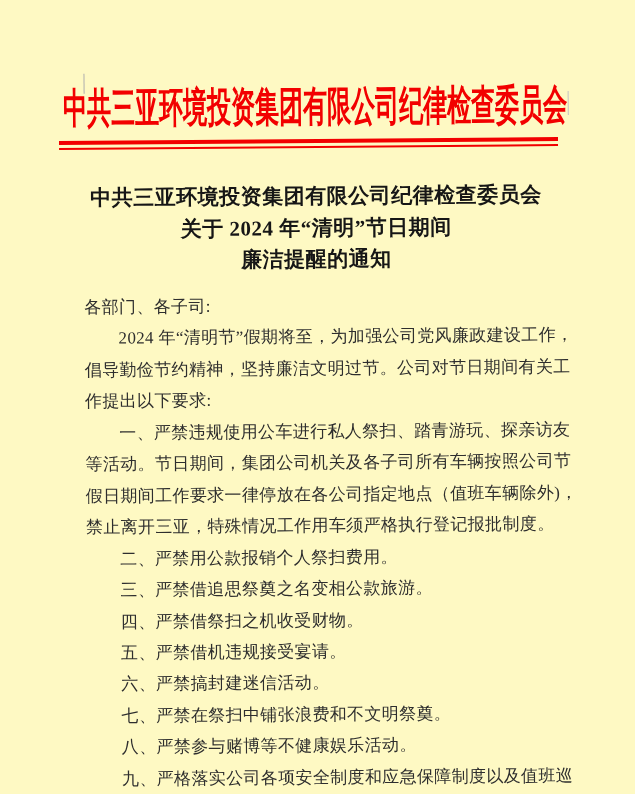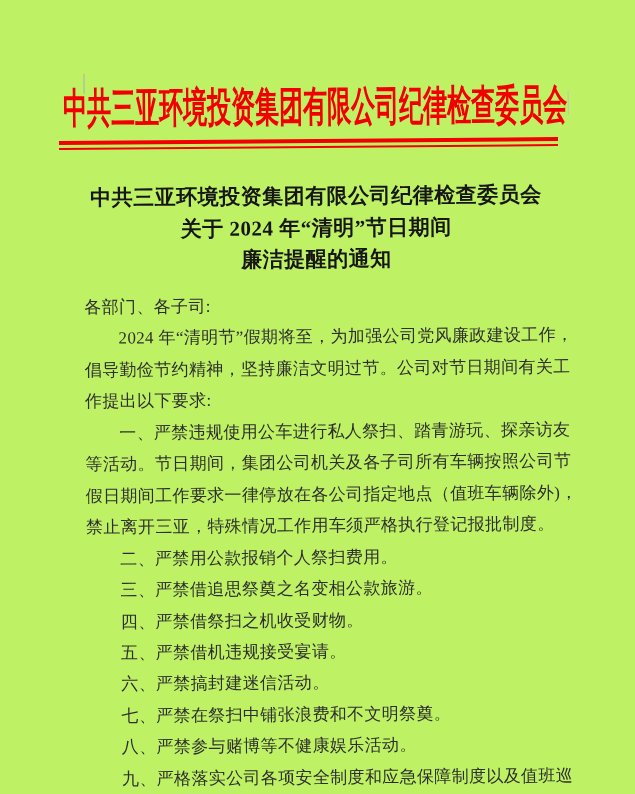--- a/index.html
+++ b/index.html
@@ -4,21 +4,21 @@
 <style>
   html, body {
     margin: 0;
     padding: 0;
     background: #ffffff;
   }
   .page {
     position: relative;
     width: 635px;
     height: 794px;
-    background: #bef264;
+    background: #fef9c3;
     overflow: hidden;
     font-family: "Liberation Serif", "DejaVu Serif", serif;
   }
   
   .scan {
     position: absolute;
     inset: 0;
     transform: rotate(-0.45deg);
     transform-origin: 50% 50%;
   }

